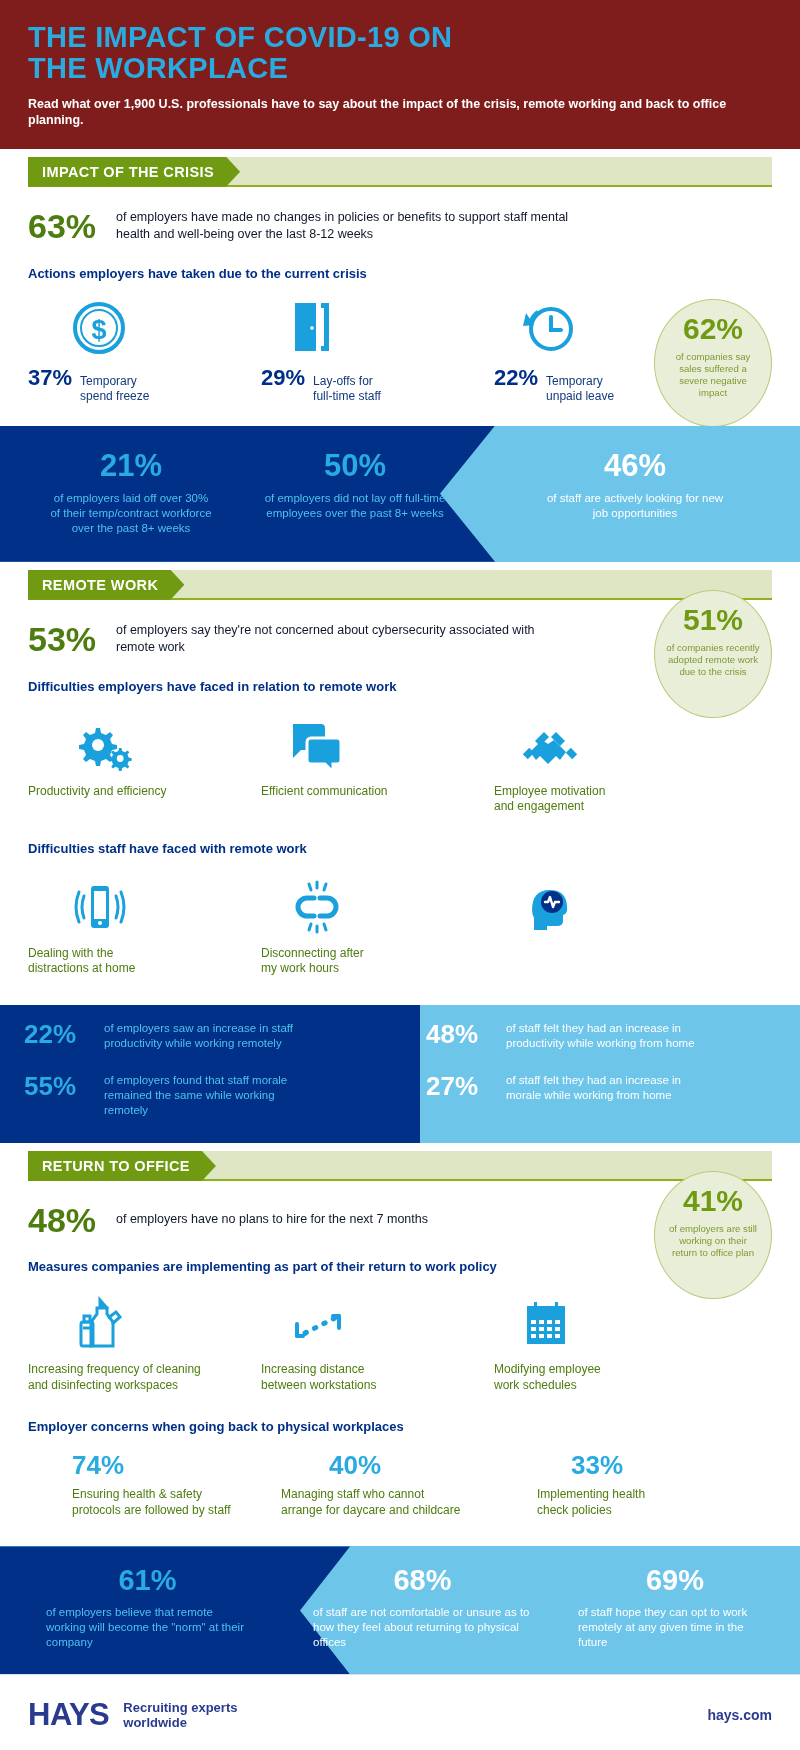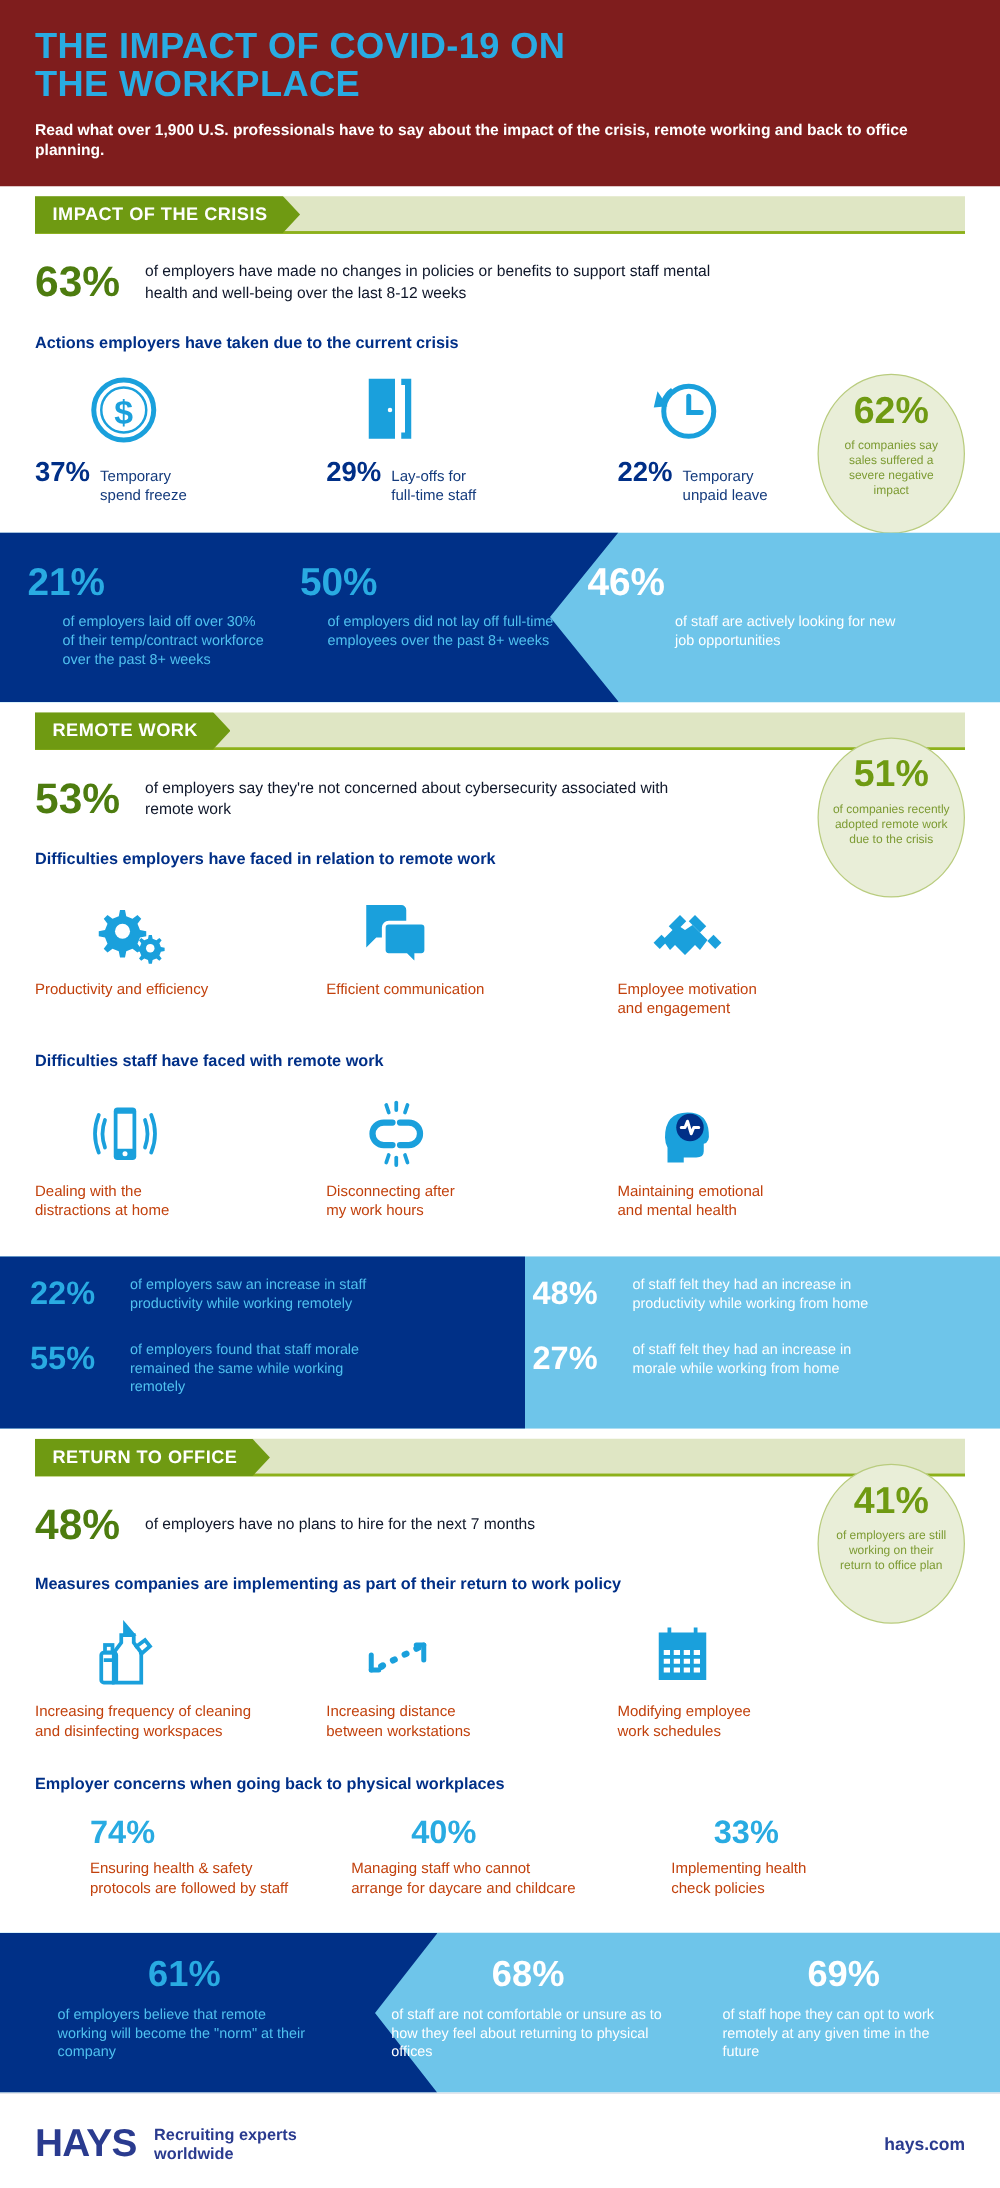--- a/index.html
+++ b/index.html
@@ -99,21 +99,21 @@
   .cell { width: 233px; padding-right: 14px; }
   .cell .icon { height: 60px; display: flex; align-items: flex-end; padding-left: 44px; }
   .cell.c2 .icon { padding-left: 28px; }
   .cell.c3 .icon { padding-left: 28px; }
   .icon svg { display: block; }
 
   .pctrow { display: flex; align-items: baseline; gap: 8px; margin-top: 12px; }
   .pctrow .p { font-size: 22px; font-weight: bold; color: #002f87; line-height: 1; }
   .pctrow .l { font-size: 12px; line-height: 1.25; color: #133a7c; }
 
-  .caplabel { font-size: 12px; line-height: 1.3; color: #c2410c; margin-top: 12px; }
+  .caplabel { font-size: 12px; line-height: 1.3; color: #4d7c0f; margin-top: 12px; }
 
   .bigpct { font-size: 26px; font-weight: bold; color: #29abe2; line-height: 1; }
 
   
   .band { position: relative; width: 800px; display: block; overflow: hidden; }
   .band .dark {
     position: absolute; left: 0; top: 0; bottom: 0;
     background: #003087;
   }
   .band .light {
@@ -121,21 +121,21 @@
     background: #6ec5ea;
   }
   .band .inner { position: relative; display: flex; }
 
   .bcol { position: relative; }
   .bcol .bn { font-weight: bold; line-height: 1; }
   .bcol .bt { line-height: 1.3; }
 
   
   .bandA { height: 132px; }
-  .bandA .bcol { padding-top: 22px; }
+  .bandA .bcol { padding-top: 22px; text-align: center; }
   .bandA .bn { font-size: 30px; }
   .bandA .bt { font-size: 11.5px; margin-top: 9px; }
 
   
   .bandB { height: 172px; }
 
   .txt-cyan { color: #29abe2; }
   .txt-white { color: #ffffff; }
   .txt-lblue { color: #4fc1ef; }
 
@@ -360,23 +360,20 @@
           <span>Disconnecting after</span><br><span>my work hours</span>
         </div>
       </div>
       <div class="cell c3">
         <div class="icon">
           <svg width="56" height="54" viewBox="0 0 56 54">
             <path d="M10 30 q0-20 18-20 q16 0 17 16 q1 8 -4 9 l0 6 q0 5 -6 5 l-10 0 l0 4 l-13 0 l0-12 q-2-4 -2-8 z" fill="#1aa0dc"></path>
             <circle cx="30" cy="22" r="11" fill="#003087"></circle>
             <path d="M23 22 h3 l2-5 l3 10 l2-5 h4" fill="none" stroke="#ffffff" stroke-width="2.4" stroke-linecap="round" stroke-linejoin="round"></path>
           </svg>
-        </div>
-        <div class="caplabel">
-          <span>Maintaining emotional</span><br><span>and mental health</span>
         </div>
       </div>
     </div>
   </div>
 
   <div class="band bandB" style="height:138px; margin-top:22px;">
     <div class="light"></div>
     <div class="dark" style="width:420px; clip-path: polygon(0 0, 100% 0, 100% 0, 420px 50%, 100% 100%, 100% 100%, 0 100%);"></div>
     <div class="inner" style="flex-wrap:wrap; padding:16px 0 0 0;">
       <div class="bcol" style="width:400px; display:flex; gap:12px; padding-left:24px;">

